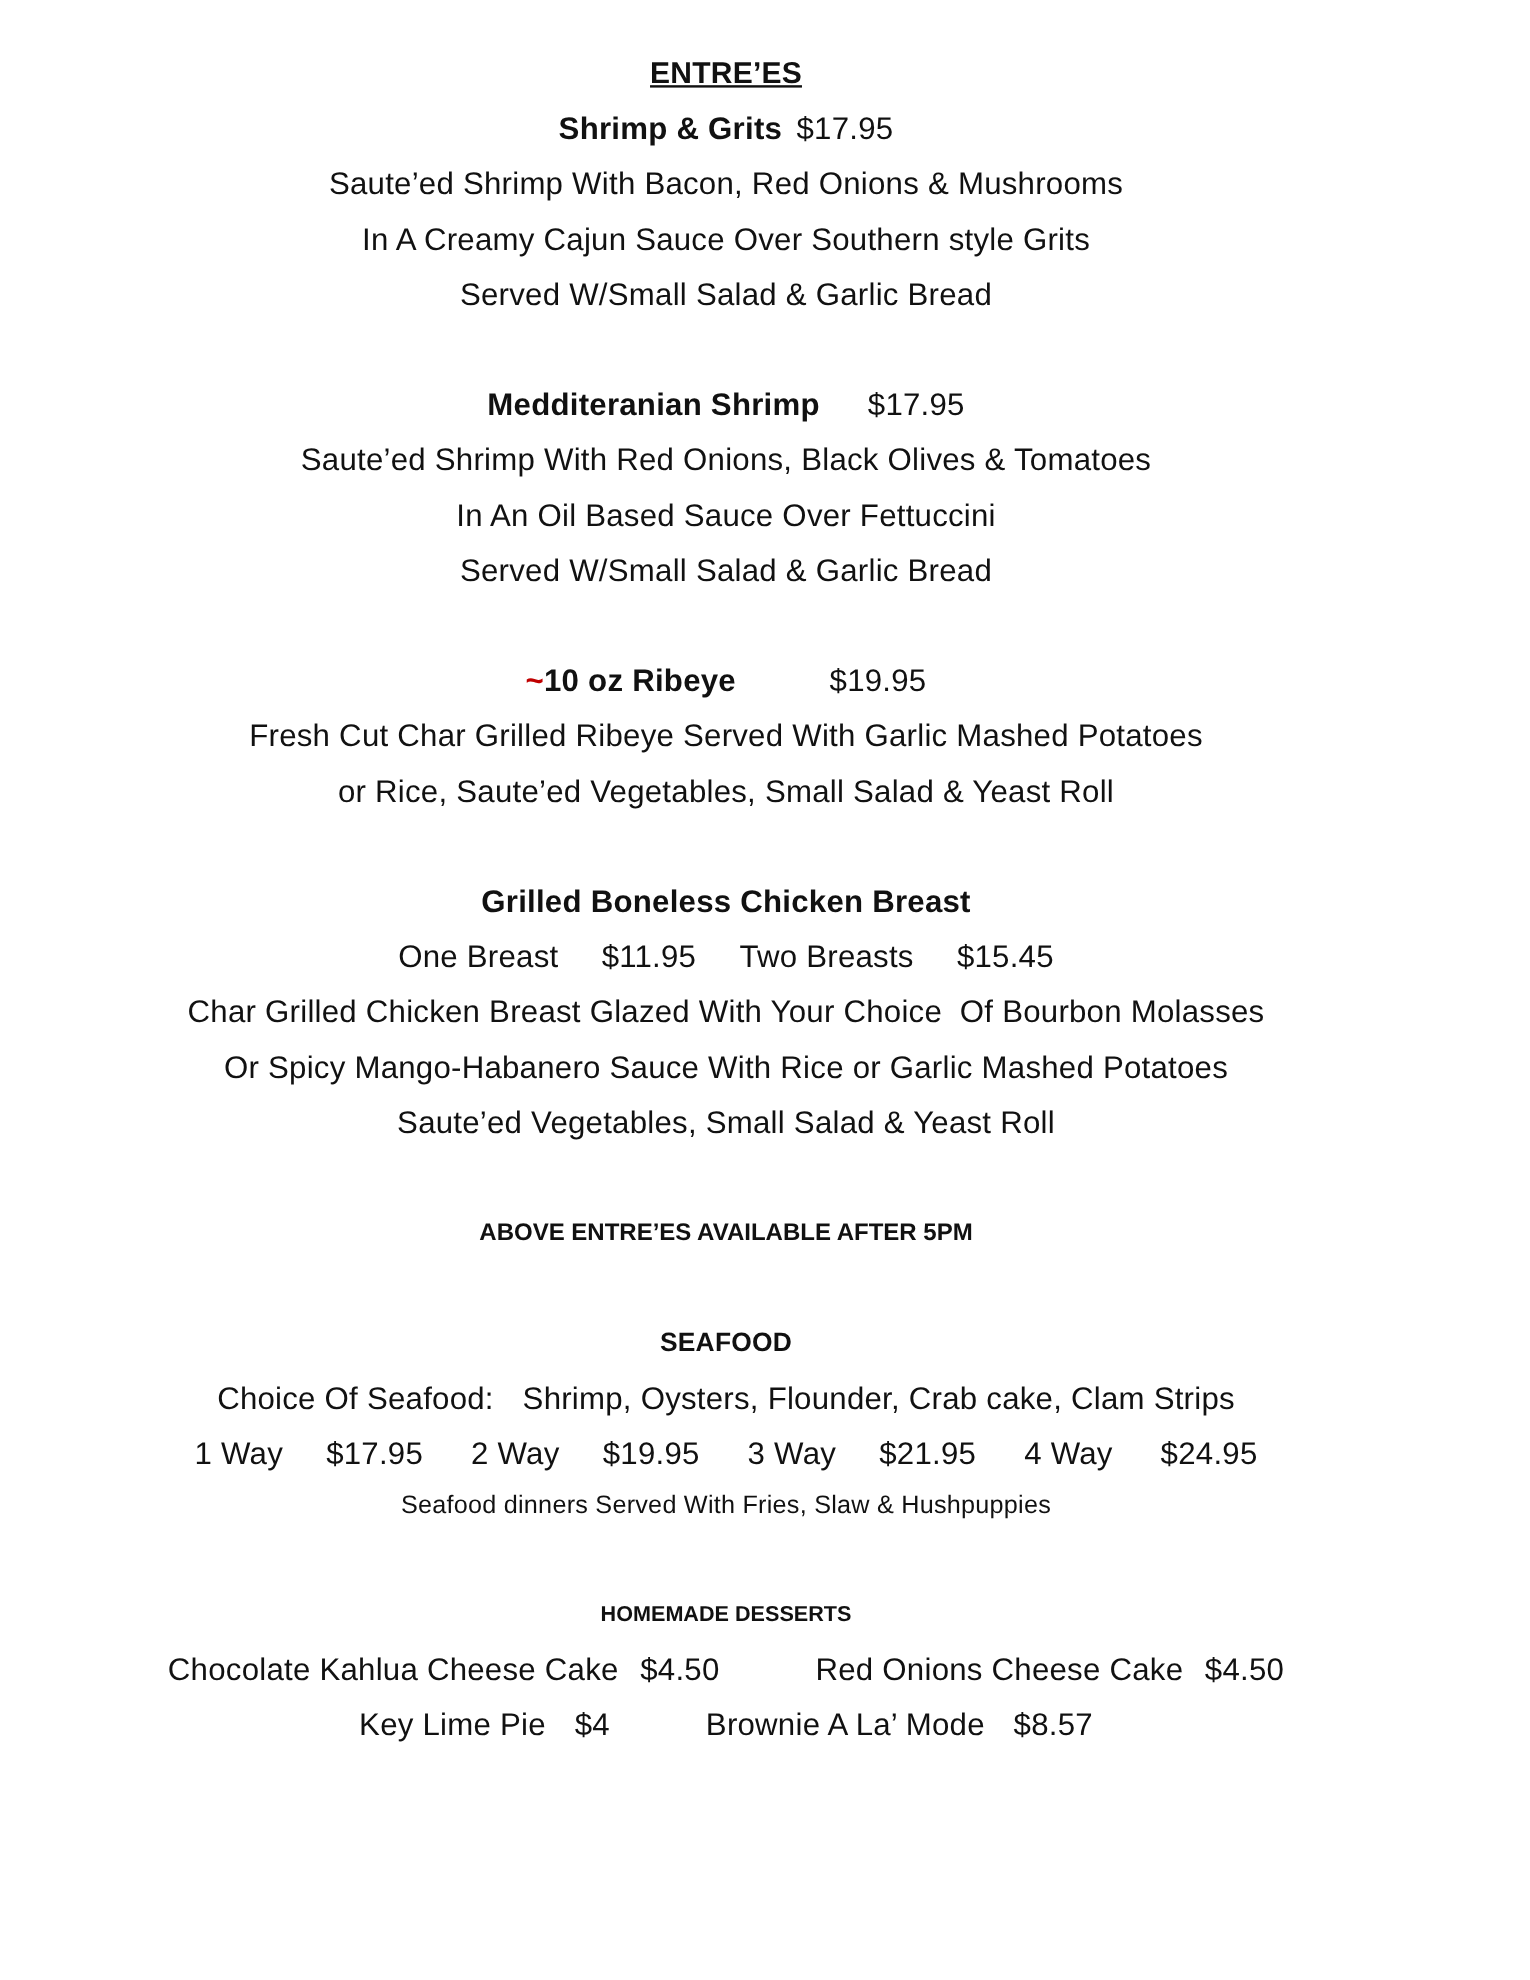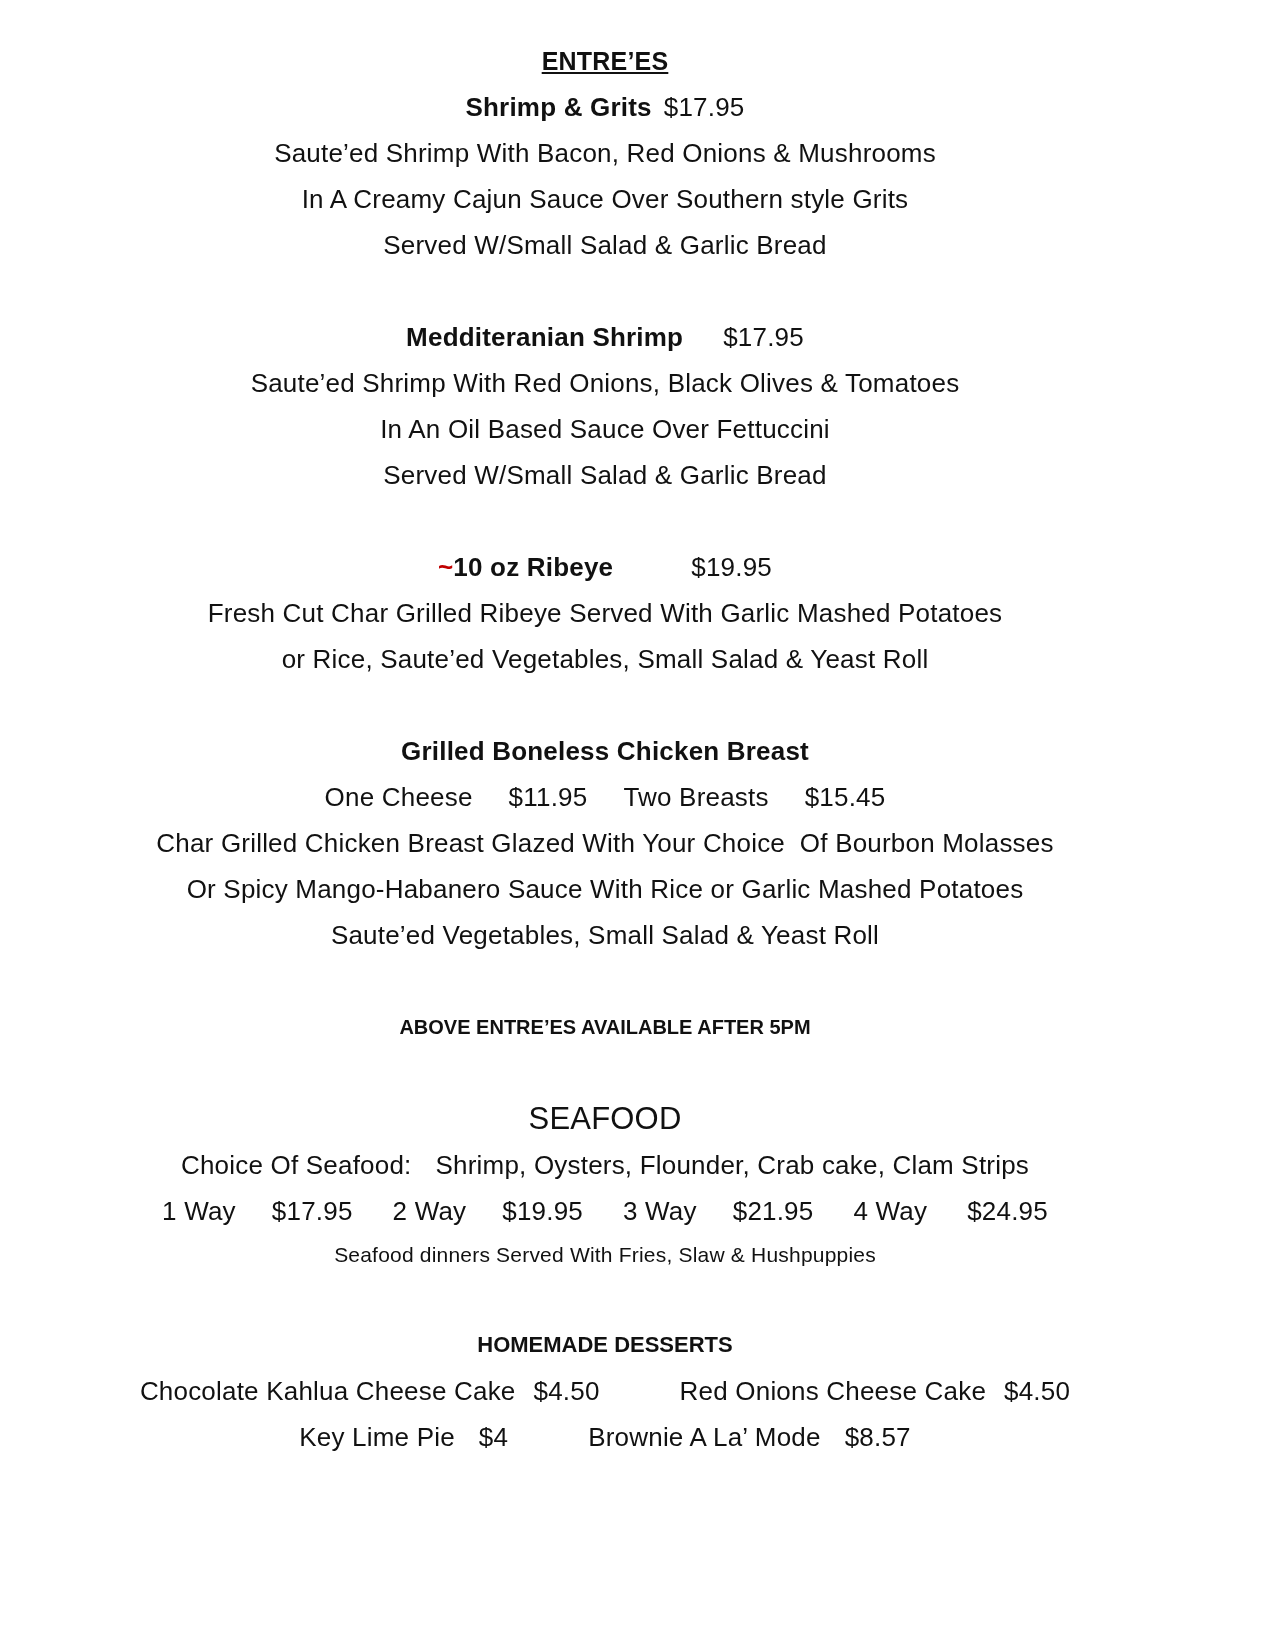--- a/index.html
+++ b/index.html
@@ -24,22 +24,22 @@
   }
   .blank { height:46px; }
   .title {
     font-size:25px; font-weight:bold;margin-top:38px;
   }
   .title .u { text-decoration:underline; }
   .heading { font-weight:bold; }
   .heading .price { font-weight:normal; }
   .tilde { color:#c00000; font-weight:bold; }
   .notice { font-size:20px; font-weight:bold; letter-spacing:0; }
-  .seafood-heading { font-size:31px; font-weight:normal; }
-  .desserts-heading { font-size:22px; font-weight:bold; letter-spacing:0; }
+  .seafood-heading { font-size:22px; font-weight:bold; }
+  .desserts-heading { font-size:18px; font-weight:bold; letter-spacing:0; }
   .note { font-size:21px; height:42px; line-height:42px; }
   .gap { display:inline-block; height:1px; vertical-align:middle; }
   .g12{width:12px} .g18{width:18px} .g24{width:24px}
   .g36{width:36px} .g40{width:40px} .g78{width:78px} .g80{width:80px}
 </style>
 </head>
 <body>
 
 <div class="content">
 
@@ -56,21 +56,21 @@
   <div class="line">In An Oil Based Sauce Over Fettuccini</div>
   <div class="line">Served W/Small Salad &amp; Garlic Bread</div>
   <div class="blank"></div>
 
   <div class="line heading"><span class="tilde">~</span><span>10 oz Ribeye</span><span class="gap g78"></span><span class="price">$19.95</span></div>
   <div class="line">Fresh Cut Char Grilled Ribeye Served With Garlic Mashed Potatoes</div>
   <div class="line">or Rice, Saute’ed Vegetables, Small Salad &amp; Yeast Roll</div>
   <div class="blank"></div>
 
   <div class="line heading"><span>Grilled Boneless Chicken Breast</span></div>
-  <div class="line"><span>One Cheese</span><span class="gap g36"></span><span>$11.95</span><span class="gap g36"></span><span>Two Breasts</span><span class="gap g36"></span><span>$15.45</span></div>
+  <div class="line"><span>One Breast</span><span class="gap g36"></span><span>$11.95</span><span class="gap g36"></span><span>Two Breasts</span><span class="gap g36"></span><span>$15.45</span></div>
   <div class="line">Char Grilled Chicken Breast Glazed With Your Choice  Of Bourbon Molasses</div>
   <div class="line">Or Spicy Mango-Habanero Sauce With Rice or Garlic Mashed Potatoes</div>
   <div class="line">Saute’ed Vegetables, Small Salad &amp; Yeast Roll</div>
   <div class="blank"></div>
 
   <div class="line notice">ABOVE ENTRE’ES AVAILABLE AFTER 5PM</div>
   <div class="blank"></div>
 
   <div class="line seafood-heading">SEAFOOD</div>
   <div class="line"><span>Choice Of Seafood:</span><span class="gap g24"></span><span>Shrimp, Oysters, Flounder, Crab cake, Clam Strips</span></div>

